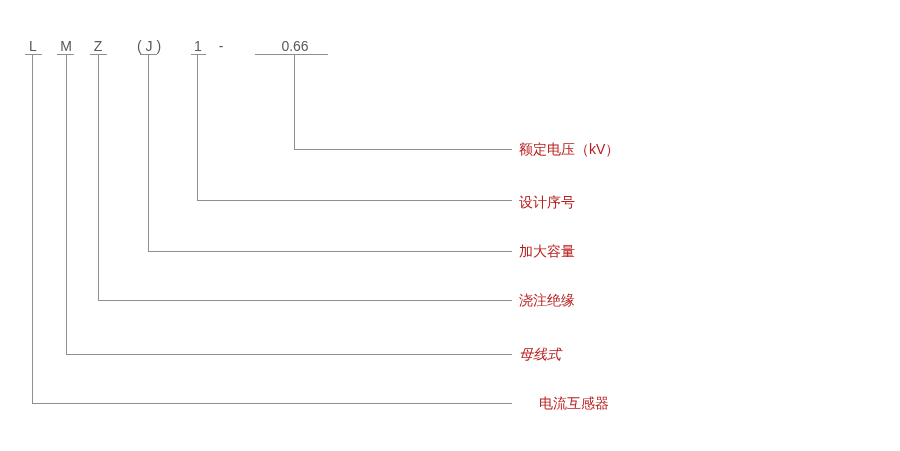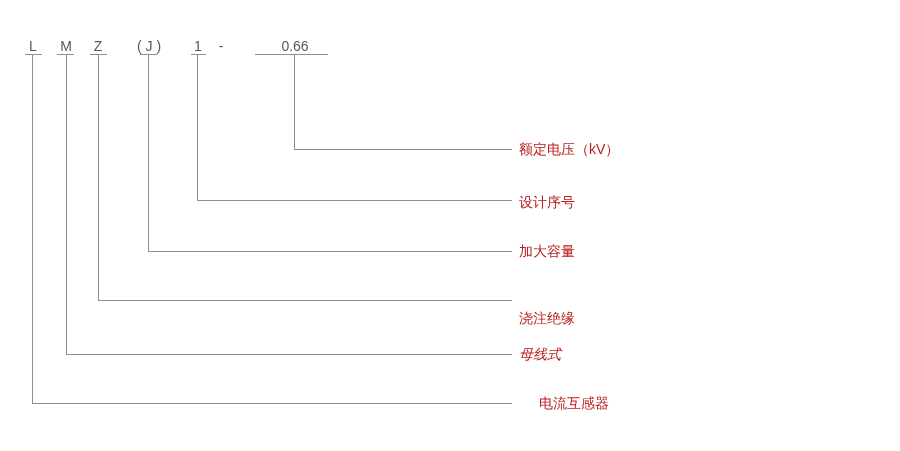--- a/index.html
+++ b/index.html
@@ -87,21 +87,21 @@
 
   <div>
     <div class="vline" style="left:148px; top:55px; height:196px;"></div>
     <div class="hline" style="left:148px; top:251px; width:364px;"></div>
     <div class="leader-label" style="top:241px;">加大容量</div>
   </div>
 
   <div>
     <div class="vline" style="left:98px; top:55px; height:245px;"></div>
     <div class="hline" style="left:98px; top:300px; width:414px;"></div>
-    <div class="leader-label" style="top:308px;">浇注绝缘</div>
+    <div class="leader-label" style="top:290px;">浇注绝缘</div>
   </div>
 
   <div>
     <div class="vline" style="left:66px; top:55px; height:299px;"></div>
     <div class="hline" style="left:66px; top:354px; width:446px;"></div>
     <div class="leader-label" style="top:344px;font-style:italic;">母线式</div>
   </div>
 
   <div>
     <div class="vline" style="left:32px; top:55px; height:348px;"></div>

